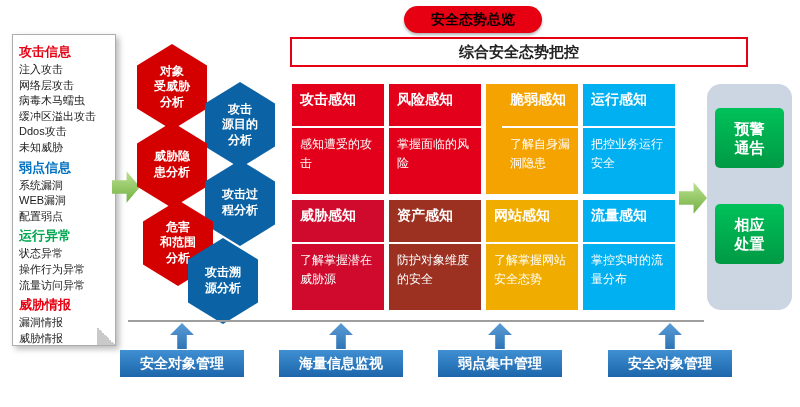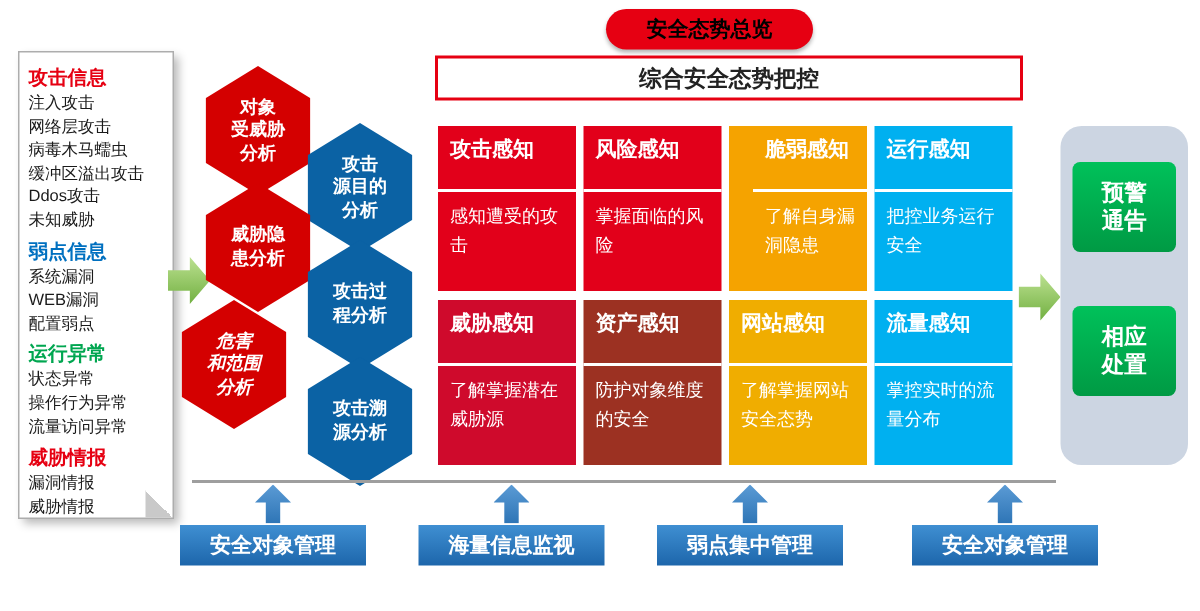--- a/index.html
+++ b/index.html
@@ -24,27 +24,27 @@
   .ga2 { left:679px; top:181px; }
 
   
   .hex { position:absolute; width:70px; height:86px; display:flex; align-items:center; justify-content:center;
          text-align:center; clip-path:polygon(50% 0,100% 25%,100% 75%,50% 100%,0 75%,0 25%); }
   .hex-red  { background:#d40000; }
   .hex-blue { background:#0b62a4; }
   .hex-label { color:#fff; font-weight:bold; font-size:12px; line-height:1.3; white-space:pre-line; }
   .hx1{left:137px; top:44px;}  .hx2{left:205px; top:82px;}
   .hx3{left:137px; top:122px;} .hx4{left:205px; top:160px;}
-  .hx5{left:121px; top:200px;font-style:italic;} .hx6{left:205px; top:238px;}
+  .hx5{left:143px; top:200px;} .hx6{left:188px; top:238px;}
 
   
   .badge { position:absolute; left:404px; top:6px; width:138px; height:27px; background:#e60012;
            border-radius:14px; color:#000000; font-size:14px; font-weight:bold;
            display:flex; align-items:center; justify-content:center; box-shadow:0 2px 3px rgba(0,0,0,.3); }
-  .overview { position:absolute; left:290px; top:37px; width:392px; height:30px; background:#fff;
+  .overview { position:absolute; left:290px; top:37px; width:458px; height:30px; background:#fff;
            border:2px solid #e60012; display:flex; align-items:center; justify-content:center;
            font-size:15px; font-weight:600; color:#222; }
 
   
   .cards { position:absolute; left:292px; top:84px; display:grid;
            grid-template-columns:repeat(4,92px); grid-template-rows:110px 110px; gap:6px 5px; }
   .card { display:flex; flex-direction:column; color:#fff; }
   .card-title { height:44px; line-height:30px; padding-left:8px; font-size:14px; font-weight:bold;
                 border-bottom:2px solid #fff; }
   .card-desc { flex:1; padding:7px 8px; font-size:12px; line-height:1.55; }

